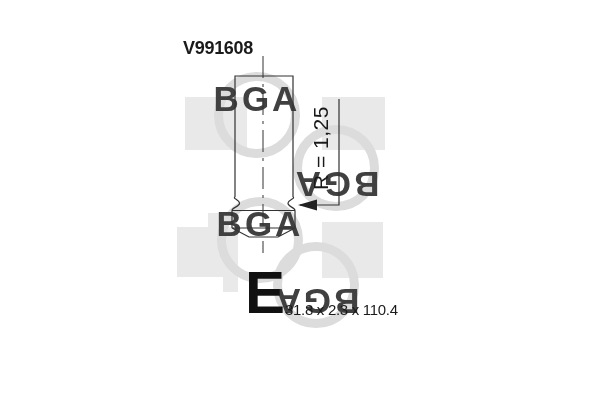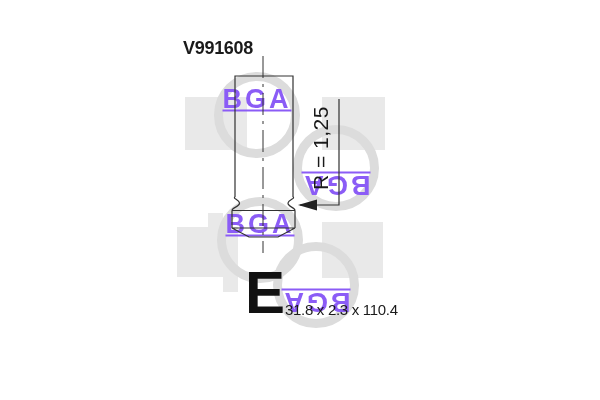--- a/index.html
+++ b/index.html
@@ -21,25 +21,24 @@
     position:absolute;left:0;top:0;
     width:68px;height:68px;
     border:9px solid #dcdcdc;
     border-radius:50%;
     transform:translate(-50%,-50%);
   }
   .bga-text{
     position:absolute;left:0;top:-16px;
     transform:translate(-50%,-50%);
     font-weight:bold;
-    font-size:27px;
+    font-size:35px;
     letter-spacing:3px;
-    color:#8b5cf6;
+    color:#404040;
     white-space:nowrap;
-    text-decoration:underline;
   }
   .bga-logo.flipped .bga-text{
     top:16px;
     transform:translate(-50%,-50%) rotate(180deg);
   }
   
   #drawing-svg{position:absolute;left:0;top:0;z-index:2;}
   
   .label{position:absolute;z-index:3;color:#1a1a1a;white-space:nowrap;}
   #part-number{

